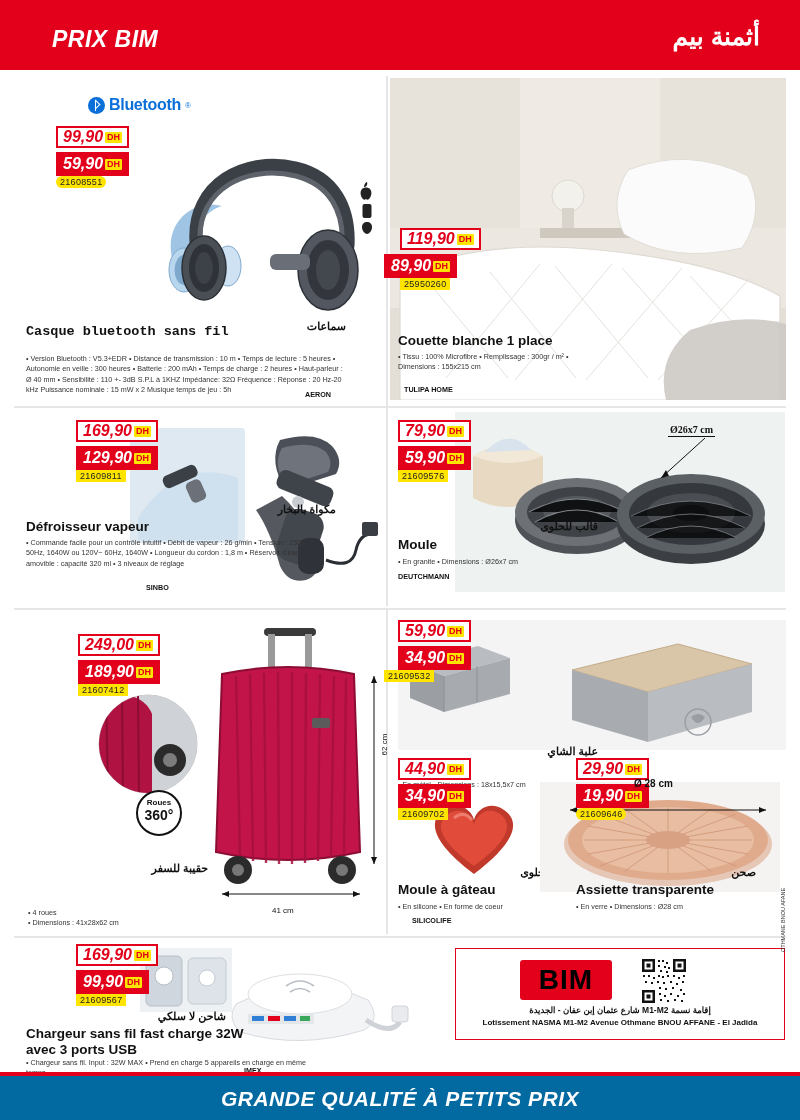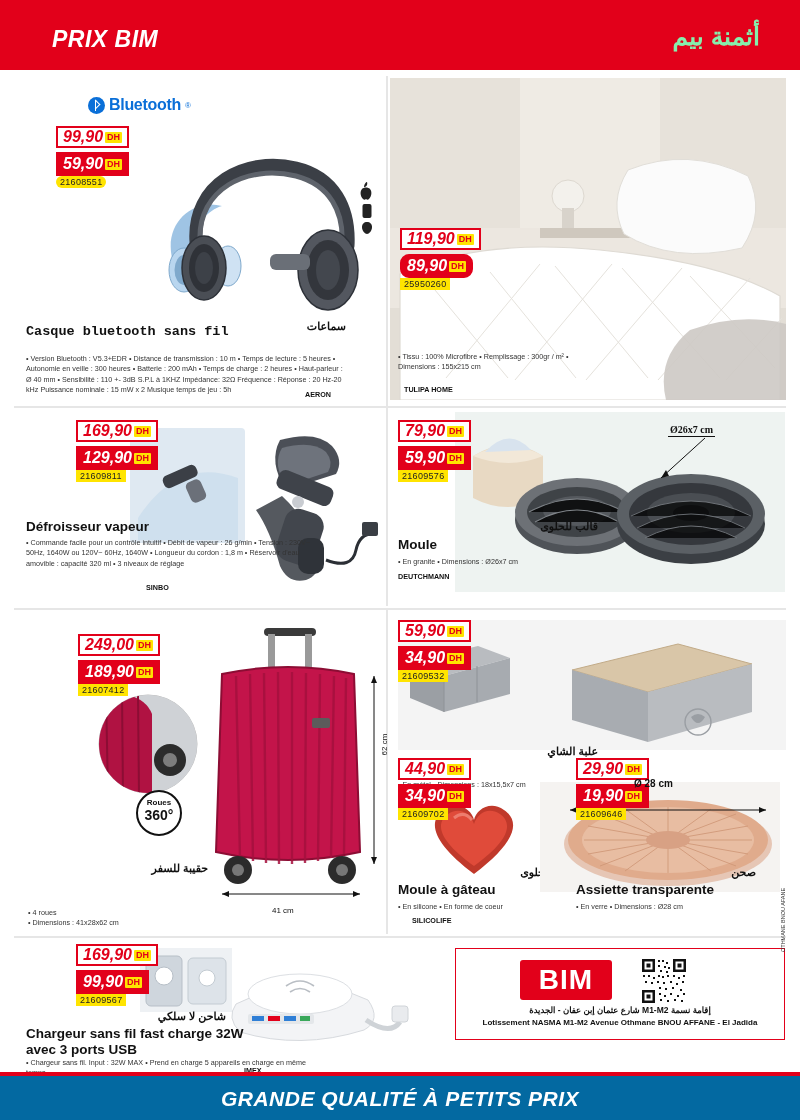--- a/index.html
+++ b/index.html
@@ -18,21 +18,21 @@
     position:absolute; left:0; top:0; width:800px; height:70px;
     background:#e2001a;
   }
   .header .title-fr {
     position:absolute; left:52px; top:26px;
     color:#fff; font-size:23px; font-weight:bold; font-style:italic;
     letter-spacing:.5px;
   }
   .header .title-ar {
     position:absolute; right:40px; top:22px;
-    color:#86efac; font-size:25px; font-weight:bold;
+    color:#ffffff; font-size:25px; font-weight:bold;
     direction:rtl;
   }
 
   
   .footer {
     position:absolute; left:0; bottom:0; width:800px; height:44px;
     background:#0369a1;
   }
   .footer .slogan {
     position:absolute; left:0; right:0; top:11px; text-align:center;
@@ -107,21 +107,21 @@
   }
   .wheels-badge .deg { font-size:14px; }
 
   
   .bimbox {
     position:absolute; left:455px; top:948px; width:330px; height:92px;
     border:1.5px solid #e2001a; background:#fff;
   }
   .bimlogo {
     position:absolute; left:520px; top:960px; width:92px; height:40px;
-    background:#e2001a; color:#ffffff; font-size:28px; font-weight:bold;
+    background:#e2001a; color:#000000; font-size:28px; font-weight:bold;
     text-align:center; line-height:40px; letter-spacing:1px; border-radius:3px;
   }
   .qr { position:absolute; left:640px; top:957px; width:48px; height:48px; }
   .qr-rot {
     position:absolute; left:690px; top:950px; font-size:5.5px; color:#333;
     transform:rotate(-90deg); transform-origin:left top; white-space:nowrap;
   }
   .addr-ar {
     position:absolute; left:460px; top:1005px; width:320px; text-align:center;
     font-size:8.5px; color:#111; direction:rtl; font-weight:bold;
@@ -230,24 +230,25 @@
         <path d="M268 302 L360 200"></path>
           <path d="M336 302 L392 240"></path>
       </g>
 
       <path d="M300 252 q50 -18 96 -6 l0 76 l-120 0 q-10 -42 24 -70z" fill="#cdc9c4" opacity=".9"></path>
     </svg>
   </div>
   <div class="price-old" style="left:400px; top:228px;">
     <span class="num">119,90</span><span class="cur">DH</span>
   </div>
-  <div class="price-new" style="left:400px; top:254px;border-radius:9px;">
+  <div class="price-new" style="left:384px; top:254px;">
     <span class="num">89,90</span><span class="cur">DH</span>
   </div>
   <div class="ref" style="left:400px; top:278px;">25950260</div>
+  <div class="p-name" style="left:398px; top:333px; width:300px;">Couette blanche 1 place</div>
   <div class="p-desc" style="left:398px; top:352px; width:200px;">• Tissu : 100% Microfibre • Remplissage : 300gr / m² • Dimensions : 155x215 cm</div>
   <div class="p-desc brand" style="left:404px; top:385px;">TULIPA HOME</div>
 
   <div class="img" style="left:130px; top:418px; width:250px; height:180px;">
     <svg width="250" height="180" viewBox="0 0 250 180">
       <rect x="0" y="10" width="115" height="115" rx="4" fill="#dfe9f2"></rect>
       <path d="M8 100 q40 -62 100 -40 l0 62 l-100 0z" fill="#cfe0ee"></path>
 
       <g>
         <rect x="32" y="52" width="36" height="13" rx="5" fill="#3b3f46" transform="rotate(-24 50 58)"></rect>
@@ -268,20 +269,21 @@
       </g>
     </svg>
   </div>
   <div class="price-old" style="left:76px; top:420px;">
     <span class="num">169,90</span><span class="cur">DH</span>
   </div>
   <div class="price-new" style="left:76px; top:446px;">
     <span class="num">129,90</span><span class="cur">DH</span>
   </div>
   <div class="ref" style="left:76px; top:470px;">21609811</div>
+  <div class="p-ar" style="left:26px; top:503px; width:310px;">مكواة بالبخار</div>
   <div class="p-name" style="left:26px; top:519px; width:320px;">Défroisseur vapeur</div>
   <div class="p-desc" style="left:26px; top:538px; width:300px;">• Commande facile pour un contrôle intuitif • Débit de vapeur : 26 g/min • Tension : 230V~ 50Hz, 1640W ou 120V~ 60Hz, 1640W • Longueur du cordon : 1,8 m • Réservoir d'eau amovible : capacité 320 ml • 3 niveaux de réglage</div>
   <div class="p-desc brand" style="left:146px; top:583px;">SINBO</div>
 
   <div class="img" style="left:455px; top:412px; width:330px; height:180px;">
     <svg width="330" height="180" viewBox="0 0 330 180">
       <rect x="0" y="0" width="330" height="180" fill="#eef3f1"></rect>
 
       <g>
         <path d="M18 44 q36 -22 70 0 l0 42 q-36 18 -70 0z" fill="#e8d9c3"></path>
@@ -429,21 +431,21 @@
         <path d="M293 97 q7 -6 14 0 q-7 12 -14 0z" fill="#9a9ea3"></path>
       </g>
     </svg>
   </div>
   <div class="price-old" style="left:398px; top:620px;">
     <span class="num">59,90</span><span class="cur">DH</span>
   </div>
   <div class="price-new" style="left:398px; top:646px;">
     <span class="num">34,90</span><span class="cur">DH</span>
   </div>
-  <div class="ref" style="left:398px; top:670px;">21609532</div>
+  <div class="ref" style="left:384px; top:670px;">21609532</div>
 
   <div class="p-ar" style="left:398px; top:745px; width:200px;">علبة الشاي</div>
   <div class="p-name" style="left:398px; top:760px; width:200px;">Boîte à thé</div>
   <div class="p-desc" style="left:398px; top:780px; width:260px;">• En métal • Dimensions : 18x15,5x7 cm</div>
 
   <div class="img" style="left:400px; top:790px; width:150px; height:90px;">
     <svg width="150" height="90" viewBox="0 0 150 90">
       <g transform="translate(18,6)">
         <path d="M56 78 C16 48, 8 26, 26 14 C40 4, 54 14, 56 24 C58 14, 72 4, 86 14 C104 26, 96 48, 56 78z" fill="#c0392b"></path>
         <path d="M56 70 C22 46, 16 28, 30 18 C42 10, 53 18, 56 28 C59 18, 70 10, 82 18 C96 28, 90 46, 56 70z" fill="#e04b3a"></path>
@@ -485,21 +487,21 @@
       <path d="M30 28 l7 -3 l0 6z" fill="#111"></path>
         <path d="M226 28 l-7 -3 l0 6z" fill="#111"></path>
     </svg>
   </div>
   <div class="price-old" style="left:576px; top:758px;">
     <span class="num">29,90</span><span class="cur">DH</span>
   </div>
   <div class="price-new" style="left:576px; top:784px;">
     <span class="num">19,90</span><span class="cur">DH</span>
   </div>
-  <div class="ref" style="left:576px; top:808px;">21609646</div>
+  <div class="ref" style="left:576px; top:808px;border-radius:6px;">21609646</div>
   <div class="dimtag" style="left:632px; top:778px; border:0;">Ø 28 cm</div>
   <div class="p-ar" style="left:576px; top:866px; width:180px;">صحن</div>
   <div class="p-name" style="left:576px; top:882px; width:220px;">Assiette transparente</div>
   <div class="p-desc" style="left:576px; top:902px; width:220px;">• En verre • Dimensions : Ø28 cm</div>
 
   <div class="img" style="left:140px; top:948px; width:270px; height:100px;">
     <svg width="270" height="100" viewBox="0 0 270 100">
       <rect x="0" y="0" width="92" height="64" fill="#eef1f4"></rect>
       <rect x="6" y="8" width="36" height="50" rx="5" fill="#cfd6dd" stroke="#b7bfc7"></rect>
       <circle cx="24" cy="28" r="9" fill="#fff" stroke="#b7bfc7"></circle>

